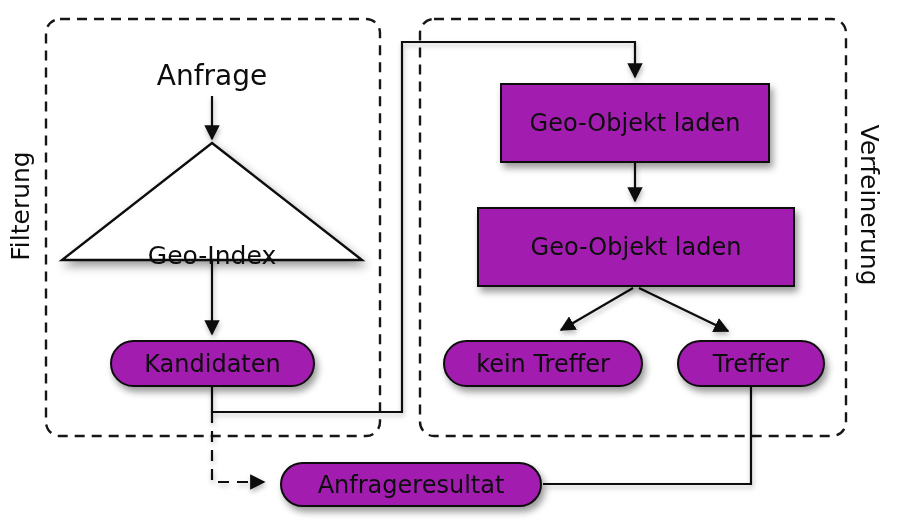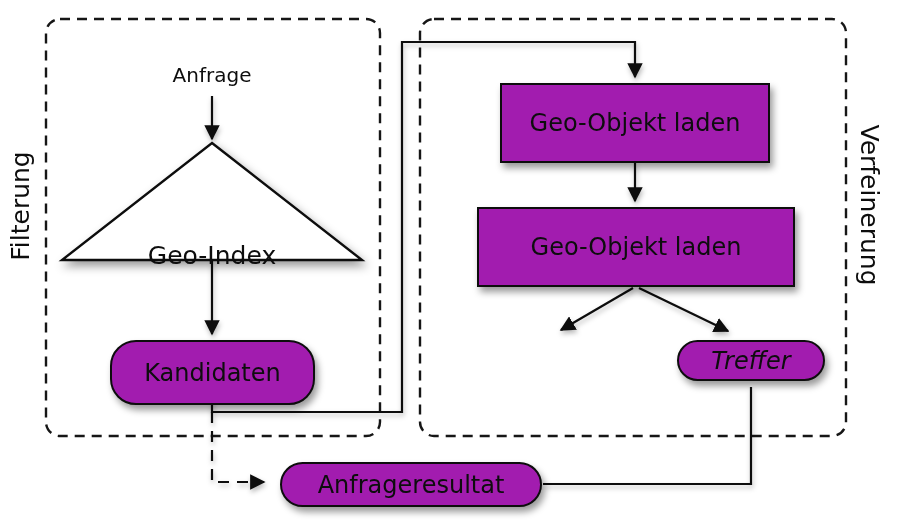--- a/index.html
+++ b/index.html
@@ -17,21 +17,21 @@
   .edges { filter:drop-shadow(1.5px 3px 2.5px rgba(0,0,0,0.28)); }
   .node {
     position:absolute; box-sizing:border-box; background:#a21caf;
     border:2.5px solid #0d0d0d; display:flex; align-items:center; justify-content:center;
     font-size:24px; white-space:nowrap;
     box-shadow:3px 5px 7px rgba(0,0,0,0.40);
   }
   .pill { border-radius:26px; }
   .freelabel {
     position:absolute; transform:translate(-50%,-50%);
-    font-size:20px; white-space:nowrap;
+    font-size:28px; white-space:nowrap;
   }
   .side-label {
     position:absolute; font-size:25px; white-space:nowrap;
     width:180px; height:30px; line-height:30px; text-align:center;
   }
   .side-label.left  { transform:rotate(-90deg); }
   .side-label.right { transform:rotate(90deg); }
 </style>
 </head>
 <body>
@@ -63,17 +63,18 @@
   </svg>
 
   <div class="side-label left" style="left:-69px; top:191px;">Filterung</div>
   <div class="side-label right" style="left:779px; top:190px;">Verfeinerung</div>
 
   <div class="freelabel" style="left:212px; top:75px;">Anfrage</div>
   <div class="freelabel" style="left:212px; top:227px; font-size:25px;margin-top:28px;">Geo-Index</div>
 
   <div class="node rect" style="left:500px; top:83px; width:270px; height:80px;">Geo-Objekt laden</div>
   <div class="node rect" style="left:477px; top:207px; width:318px; height:80px;">Geo-Objekt laden</div>
-  <div class="node pill" style="left:110px; top:340px; width:205px; height:65px;">Kandidaten</div>
-  <div class="node pill" style="left:677px; top:340px; width:148px; height:41px;font-style:italic;">Treffer</div>
+  <div class="node pill" style="left:110px; top:340px; width:205px; height:47px;">Kandidaten</div>
+  <div class="node pill" style="left:443px; top:340px; width:200px; height:47px;">kein Treffer</div>
+  <div class="node pill" style="left:677px; top:340px; width:148px; height:47px;">Treffer</div>
   <div class="node pill" style="left:280px; top:462px; width:262px; height:45px;">Anfrageresultat</div>
 
 </div>
 
 </body></html>

